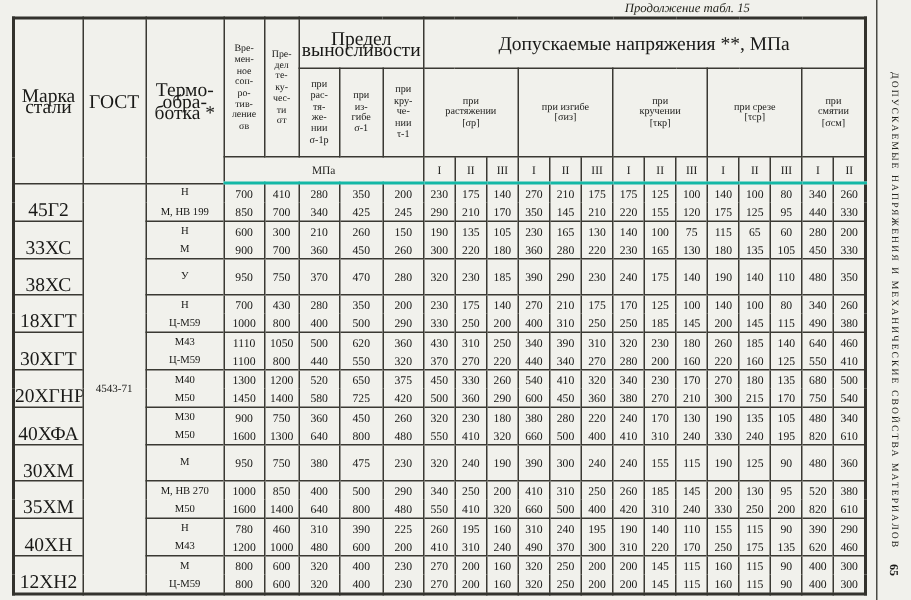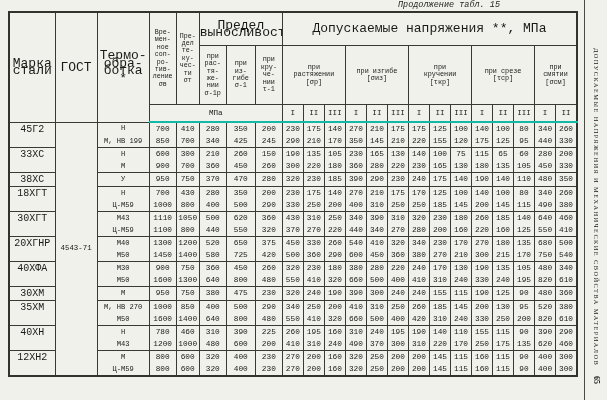--- a/index.html
+++ b/index.html
@@ -2,21 +2,21 @@
 <html><head>
 <meta charset="utf-8">
 <style>
   html,body{margin:0;padding:0;}
   body{
     width:607px;height:400px;overflow:hidden;
     background:#f1f1ec;color:#191917;
     font-family:"Liberation Serif","DejaVu Serif",serif;
   }
   .layout{display:flex;width:607px;height:400px;}
-  .content{width:584px;box-sizing:border-box;padding:1px 0 0 8px;font-family:Liberation Mono, monospace;}
+  .content{width:584px;box-sizing:border-box;padding:1px 0 0 8px;}
   .caption{
     height:10px;line-height:9px;text-align:right;padding-right:84px;
     font-style:italic;font-size:8.5px;color:#26261f;
   }
   table{
     border-collapse:collapse;table-layout:fixed;width:570px;
     border:2px solid #33322d;background:transparent;
   }
   th,td{
     border:1px solid #3a3933;padding:0;text-align:center;vertical-align:middle;
@@ -28,21 +28,21 @@
   }
   .hr1>th{height:30px;font-size:13px;}
   .hr2>th{height:56px;}
   .hr3>th{height:14px;font-size:7.6px;line-height:13px;white-space:nowrap;}
   thead .hr3 th{border-bottom:2px solid #14b8a6;}
   tbody td{
     height:12px;line-height:11px;font-size:7.8px;
     border-top:none;border-bottom:none;white-space:nowrap;
   }
   tbody tr.group-start td{border-top:1px solid #3a3933;}
-  td.marka{vertical-align:top;padding-top:1px;font-size:10px;margin-top:48px;}
+  td.marka{vertical-align:top;padding-top:11px;font-size:13px;margin-top:48px;}
   td.gost{font-size:7.4px;}
   td.termo{font-size:7.1px;}
   .sidebar{
     width:22px;border-left:1px solid #4a4a44;box-sizing:content-box;
     display:flex;flex-direction:column;align-items:center;
     padding-top:48px;
   }
   .vtext{
     writing-mode:vertical-rl;text-orientation:mixed;
     font-size:6.4px;letter-spacing:1.4px;white-space:nowrap;color:#22221d;

